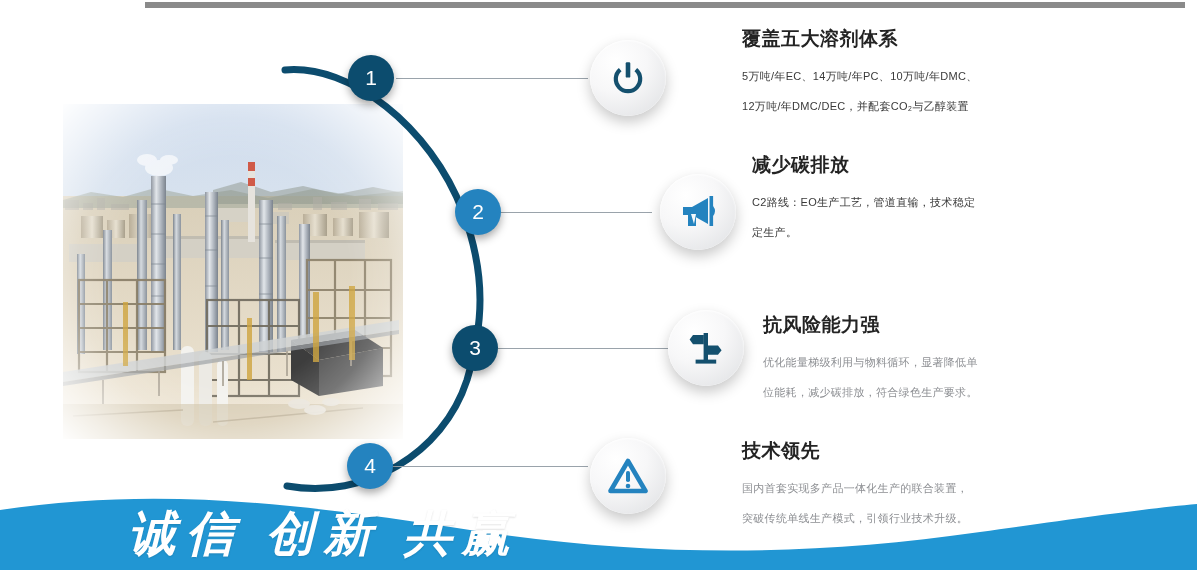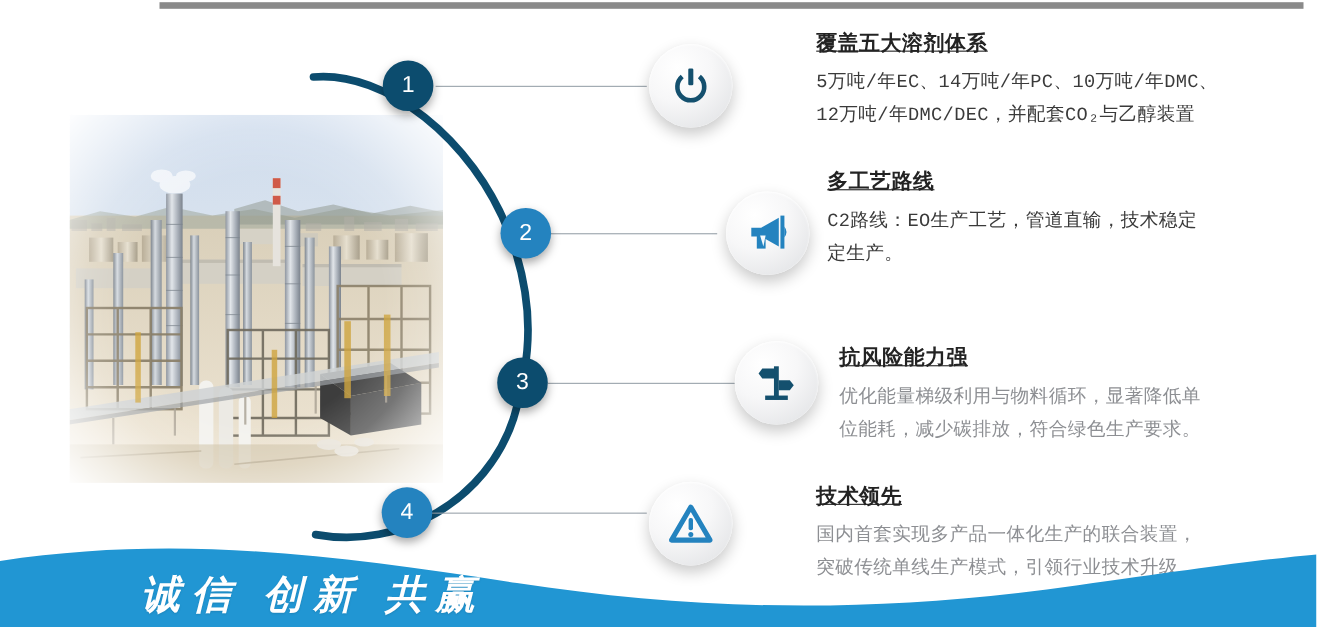--- a/index.html
+++ b/index.html
@@ -56,36 +56,35 @@
   }
   .disc svg{display:block;}
 
   
   .block{position:absolute;}
   .block h3{
     margin:0 0 9px 0;
     font-size:19px;font-weight:bold;color:#232323;
     letter-spacing:.5px;
     font-family:"Liberation Sans","DejaVu Sans",sans-serif;
-    text-decoration:underline;
   }
   .block p{
     margin:0;
-    font-size:17px;line-height:30px;color:#3a3a3a;
+    font-size:11px;line-height:30px;color:#3a3a3a;
     letter-spacing:.3px;
-    font-family:Liberation Mono, monospace;
+    font-family:Liberation Sans, sans-serif;
     white-space:nowrap;
   }
   .block.muted p{color:#8d8f93;}
 
   
   .wave{position:absolute;left:0;bottom:0;width:1197px;height:90px;}
   .slogan{
     position:absolute;left:128px;bottom:4px;
-    font-size:36px;color:#ffffff;font-weight:bold;
+    font-size:48px;color:#ffffff;font-weight:bold;
     font-family:"Liberation Serif","DejaVu Serif",serif;
     letter-spacing:10px;
     font-style:italic;
     text-shadow:0 1px 2px rgba(0,0,0,.12);
     white-space:nowrap;
   }
 </style>
 </head>
 <body>
 
@@ -336,21 +335,21 @@
     </span>
   </div>
 
   <div class="block" style="left:742px;top:26px;">
     <h3>覆盖五大溶剂体系</h3>
     <p>5万吨/年EC、14万吨/年PC、10万吨/年DMC、</p>
     <p>12万吨/年DMC/DEC，并配套CO₂与乙醇装置</p>
   </div>
 
   <div class="block" style="left:752px;top:152px;">
-    <h3>多工艺路线</h3>
+    <h3>减少碳排放</h3>
     <p>C2路线：EO生产工艺，管道直输，技术稳定</p>
     <p>定生产。</p>
   </div>
 
   <div class="block muted" style="left:742px;top:438px;">
     <h3>技术领先</h3>
     <p>国内首套实现多产品一体化生产的联合装置，</p>
     <p>突破传统单线生产模式，引领行业技术升级。</p>
   </div>
 

